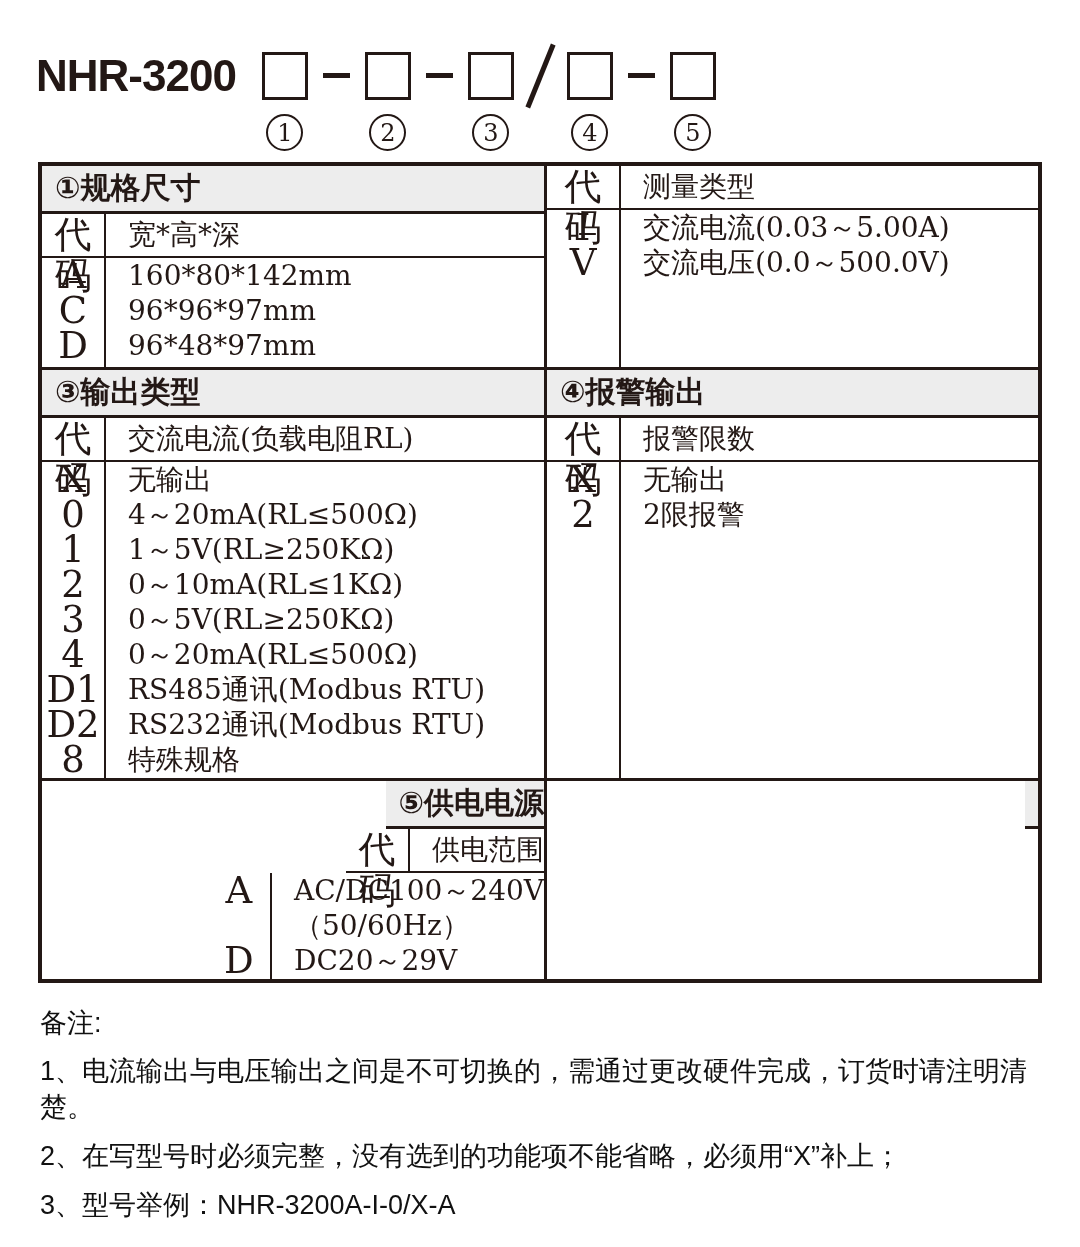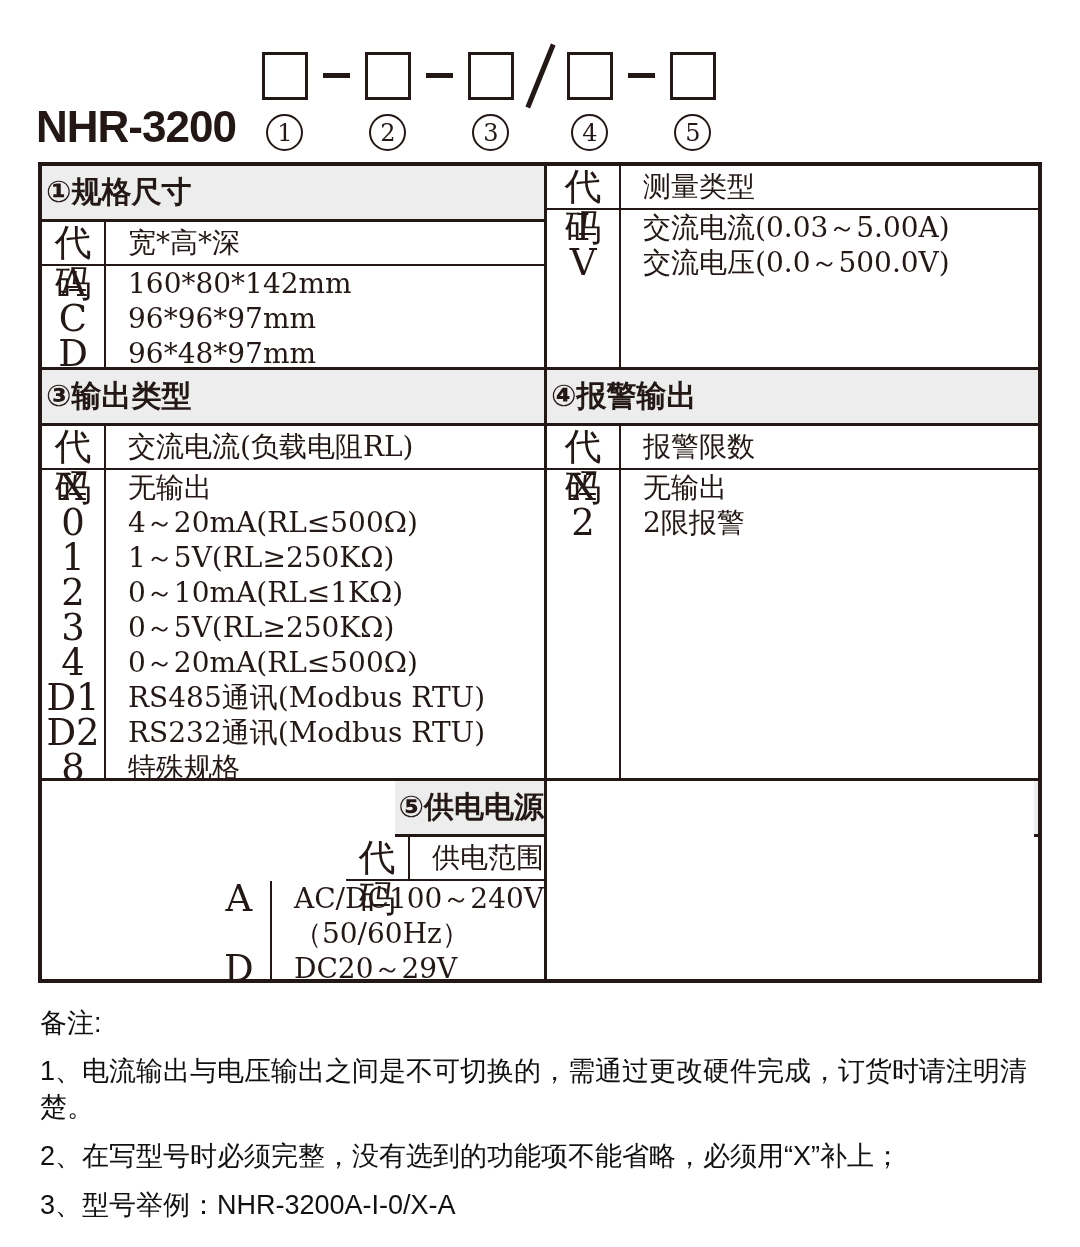--- a/index.html
+++ b/index.html
@@ -7,21 +7,21 @@
     position: relative;
     width: 1080px;
     height: 1247px;
     background: #ffffff;
     color: #231815;
     font-family: "DejaVu Sans", sans-serif;
     overflow: hidden;
   }
 
   
-  .model-block { position: absolute; left: 36px; top: 52px; display: flex; align-items: flex-end; }
+  .model-block { position: absolute; left: 36px; top: 52px; display: flex; align-items: flex-start; }
   .model-name {
     font-family: "Liberation Sans", sans-serif;
     font-weight: bold;
     font-size: 44px;
     letter-spacing: -1px;
     line-height: 48px;
     margin-right: 26px;
     white-space: nowrap;
   }
   .slots { display: flex; align-items: flex-start; }
@@ -55,25 +55,25 @@
   }
   .half { display: flex; flex-direction: column; }
   .half.left { border-right: 3px solid #231815; }
   .sec { display: flex; flex-direction: column; box-sizing: border-box; }
   .sec.bt { border-top: 3px solid #231815; }
   .sec.h-a { height: 201px; }
   .sec.h-b { height: 411px; }
   .sec.h-c { height: 201px; align-items: flex-end; }
 
   .band {
-    height: 56px; box-sizing: border-box;
+    height: 48px; box-sizing: border-box;
     background: #ededed;
     border-bottom: 3px solid #231815;
     display: flex; align-items: center;
-    padding-left: 4px;
+    padding-left: 13px;
     font-weight: bold; font-size: 30px;
     font-family: "DejaVu Sans", sans-serif;
   }
   .colhead {
     height: 44px; box-sizing: border-box;
     border-bottom: 2px solid #231815;
     display: flex;
   }
   .colhead .cell-code, .colhead .cell-desc { line-height: 41px; }
   .sec-body { flex: 1; display: flex; flex-direction: column; overflow: hidden; }

